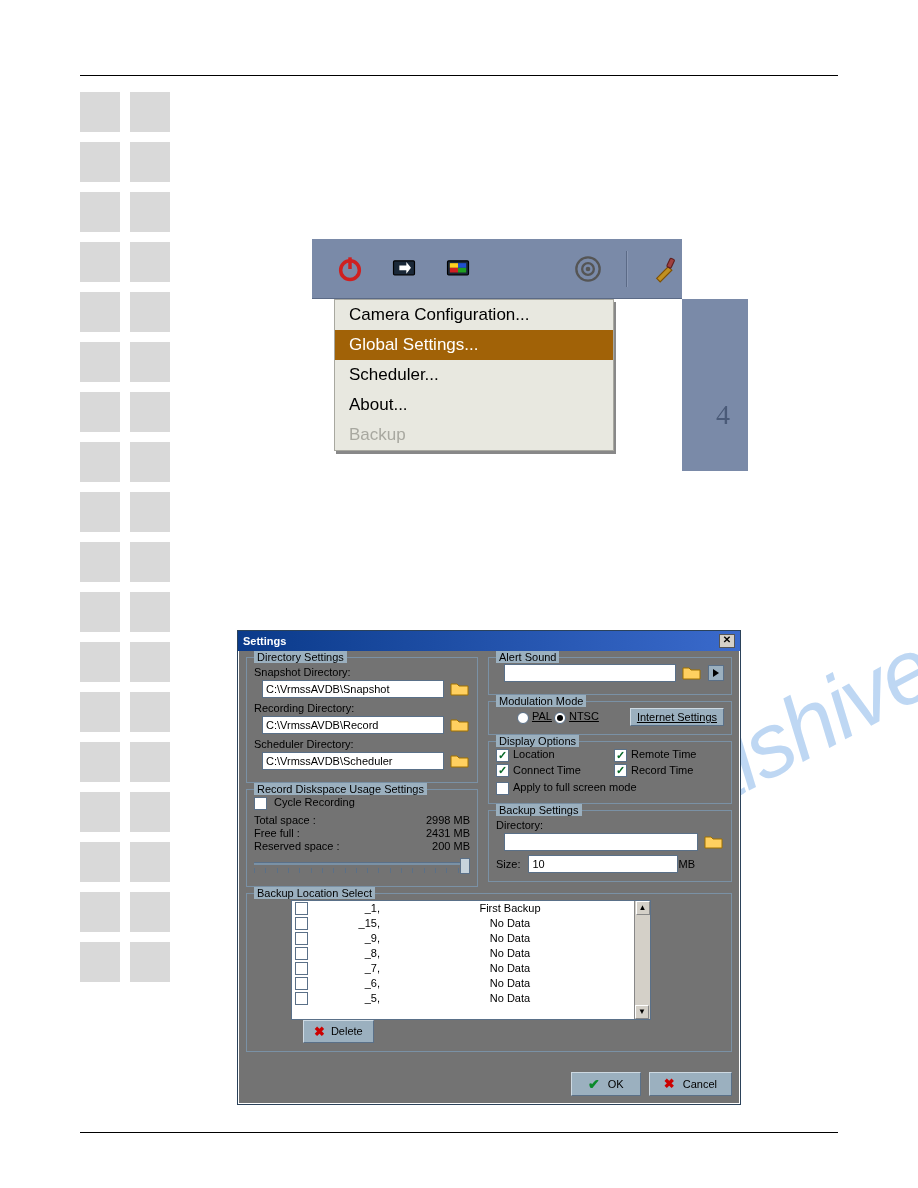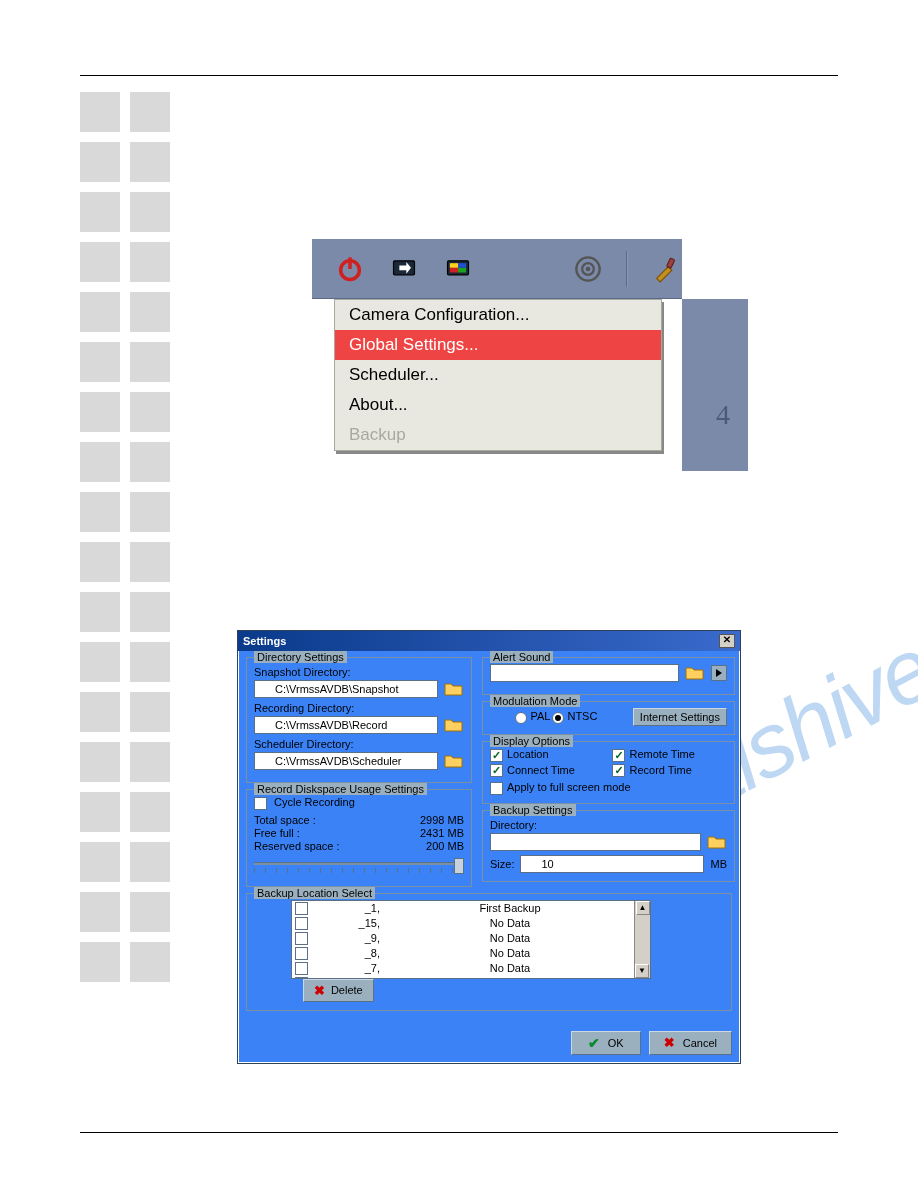--- a/index.html
+++ b/index.html
@@ -16,43 +16,43 @@
   .watermark { position: absolute; left: 460px; top: 680px; font-size: 90px; color: rgba(70,140,220,0.35); transform: rotate(-28deg); transform-origin: center; white-space: nowrap; pointer-events: none; font-style: italic; font-weight: 400; letter-spacing: -2px; }
 
   
   .top-shot { position: absolute; left: 312px; top: 239px; width: 370px; }
   .top-bar { height: 60px; background: #7a8aa8; display: flex; align-items: center; gap: 22px; padding-left: 22px; border-bottom: 1px solid #5b6a86; }
   .tb-icon { width: 32px; height: 32px; display: flex; align-items: center; justify-content: center; }
   .tb-spacer { flex: 1; }
   .tb-sep { width: 2px; height: 36px; background: #6a7a97; border-left: 1px solid #5b6a86; border-right: 1px solid #8a98b4; }
   .tb-icon svg { width: 28px; height: 28px; }
   .top-menu { position: relative; }
-  .top-menu-body { background: #e8e8e0; border: 1px solid #a8a8a0; box-shadow: 2px 3px 0 #888; width: 328px; position: relative; left: 22px; }
+  .top-menu-body { background: #e8e8e0; border: 1px solid #a8a8a0; box-shadow: 2px 3px 0 #888; width: 280px; position: relative; left: 22px; }
   .top-menu-item { font-size: 17px; padding: 5px 14px; color: #000; cursor: default; }
-  .top-menu-item.highlight { background: #ef4444; color: #fff; }
+  .top-menu-item.highlight { background: #a16207; color: #fff; }
   .top-menu-item.disabled { color: #a8a8a0; }
   .top-behind { position: absolute; right: -66px; top: 0; width: 66px; height: 172px; background: #7a8aa8; z-index: -1; }
   .top-behind-text { position: absolute; right: -48px; top: 100px; font-size: 28px; color: #4a5a78; font-family: Georgia, serif; }
 
   
-  .dlg { position: absolute; left: 237px; top: 630px; width: 504px; background: #3b82f6; border: 1px solid #2b425a; box-shadow: 0 0 0 1px #fff inset; }
+  .dlg { position: absolute; left: 237px; top: 630px; width: 504px; background: #737373; border: 1px solid #2b425a; box-shadow: 0 0 0 1px #fff inset; }
   .dlg-title { background: linear-gradient(to right,#0a3a8a,#3a6acc); color: #fff; font-size: 11px; font-weight: bold; padding: 3px 5px; display: flex; align-items: center; }
   .dlg-title-text { flex: 1; }
   .dlg-close { width: 16px; height: 14px; background: #d4d0c8; border: 1px solid #555; font-size: 10px; text-align: center; line-height: 10px; color: #000; cursor: default; }
   .dlg-body { padding: 6px 8px 8px; font-size: 11px; color: #000; }
   .dlg-row1 { display: flex; gap: 10px; }
   .col-left { width: 232px; }
   .col-right { flex: 1; }
 
   .grp { border: 1px solid #7a91a5; margin-bottom: 6px; padding: 6px 7px 8px; position: relative; }
   .grp-title { position: absolute; top: -7px; left: 7px; background: #9bb0bf; padding: 0 3px; font-size: 11px; }
 
   .fld-label { font-size: 11px; margin: 2px 0 2px; }
   .fld-row { display: flex; align-items: center; gap: 6px; margin-bottom: 4px; }
-  .txt { background: #fff; border: 1px solid #5a7088; height: 18px; font-size: 11px; padding: 1px 20px; flex: 1; }
+  .txt { background: #fff; border: 1px solid #5a7088; height: 18px; font-size: 11px; padding: 1px 3px; flex: 1; margin-left: 8px; }
   .folder-btn { width: 20px; height: 16px; cursor: default; }
   .folder-btn svg { width: 20px; height: 16px; }
   .play-btn { width: 16px; height: 16px; border: 1px solid #5a7088; background: #9bb0bf; display: flex; align-items: center; justify-content: center; cursor: default; }
   .play-btn svg { width: 8px; height: 8px; }
 
   .chk { width: 13px; height: 13px; background: #fff; border: 1px solid #5a7088; display: inline-flex; align-items: center; justify-content: center; margin-right: 4px; vertical-align: middle; cursor: default; }
   .chk.checked::after { content: "✓"; font-size: 11px; color: #0a6a2a; font-weight: bold; line-height: 1; }
   .rad { width: 12px; height: 12px; border-radius: 50%; background: #fff; border: 1px solid #5a7088; display: inline-flex; align-items: center; justify-content: center; margin-right: 3px; vertical-align: middle; cursor: default; }
   .rad.checked::after { content: ""; width: 6px; height: 6px; border-radius: 50%; background: #000; }
 
@@ -61,25 +61,25 @@
   .slider-track { position: absolute; left: 0; right: 0; top: 4px; height: 3px; background: #7a91a5; border-top: 1px solid #5a7088; }
   .slider-ticks { position: absolute; left: 0; right: 0; top: 10px; height: 6px; display: flex; justify-content: space-between; }
   .slider-ticks span { width: 1px; height: 5px; background: #5a7088; }
   .slider-thumb { position: absolute; right: 0; top: 0; width: 10px; height: 16px; background: #c6d3dc; border: 1px solid #5a7088; }
 
   .mod-row { display: flex; align-items: center; gap: 2px; justify-content: center; }
   .btn-raised { background: #9bb0bf; border: 1px solid #5a7088; border-top-color: #cdd9e2; border-left-color: #cdd9e2; padding: 2px 6px; font-size: 11px; cursor: default; }
 
   .disp-grid { display: grid; grid-template-columns: 1fr 1fr; gap: 2px 8px; }
 
-  .backup-size-row { display: flex; align-items: center; gap: 6px; margin-top: 4px; }
+  .backup-size-row { display: flex; align-items: center; gap: 0; margin-top: 4px; }
   .backup-size-row .txt { flex: 0 0 90px; }
 
   .grp-full { clear: both; padding-left: 44px; }
-  .bl-list { background: #fff; border: 1px solid #5a7088; height: 79px; overflow: hidden; position: relative; width: 360px; display: inline-block; vertical-align: top; }
+  .bl-list { background: #fff; border: 1px solid #5a7088; height: 120px; overflow: hidden; position: relative; width: 360px; display: inline-block; vertical-align: top; }
   .bl-rows { position: absolute; left: 0; top: 0; right: 16px; }
   .bl-row { display: flex; font-size: 11px; height: 15px; align-items: center; }
   .bl-row .chk { margin: 0 8px 0 3px; }
   .bl-c1 { width: 70px; text-align: right; padding-right: 6px; }
   .bl-c2 { flex: 1; text-align: center; }
   .bl-scroll { position: absolute; right: 0; top: 0; bottom: 0; width: 16px; background: #d4d0c8; border-left: 1px solid #888; }
   .bl-sbtn { width: 14px; height: 14px; background: #d4d0c8; border: 1px solid #888; border-top-color: #fff; border-left-color: #fff; margin: 0 auto; font-size: 8px; text-align: center; line-height: 12px; cursor: default; }
   .bl-sbtn.dn { position: absolute; bottom: 0; left: 0; }
 
   .del-btn { display: inline-flex; align-items: center; gap: 6px; margin-left: 12px; vertical-align: top; padding: 3px 10px; }
@@ -315,21 +315,21 @@
                   <path d="M1 3 L7 3 L9 5 L18 5 L18 14 L1 14 Z" fill="#ffd060" stroke="#a07000"></path>
                 </svg></span>
             <span class="play-btn">
                 <svg viewBox="0 0 8 8">
                   <path d="M1 0 L7 4 L1 8 Z" fill="#000"></path>
                 </svg>
               </span>
           </div>
         </div>
 
-        <div class="grp" style="display:flex;align-items:center;gap:10px;">
+        <div class="grp" style="display:flex;align-items:center;gap:10px;text-decoration:underline;">
           <span class="grp-title">Modulation Mode</span>
           <div class="mod-row" style="flex:1;">
             <span><span class="rad"></span><span>PAL</span></span>
             <span><span class="rad checked"></span><span>NTSC</span></span>
           </div>
           <button class="btn-raised">Internet Settings</button>
         </div>
 
         <div class="grp">
           <span class="grp-title">Display Options</span>

